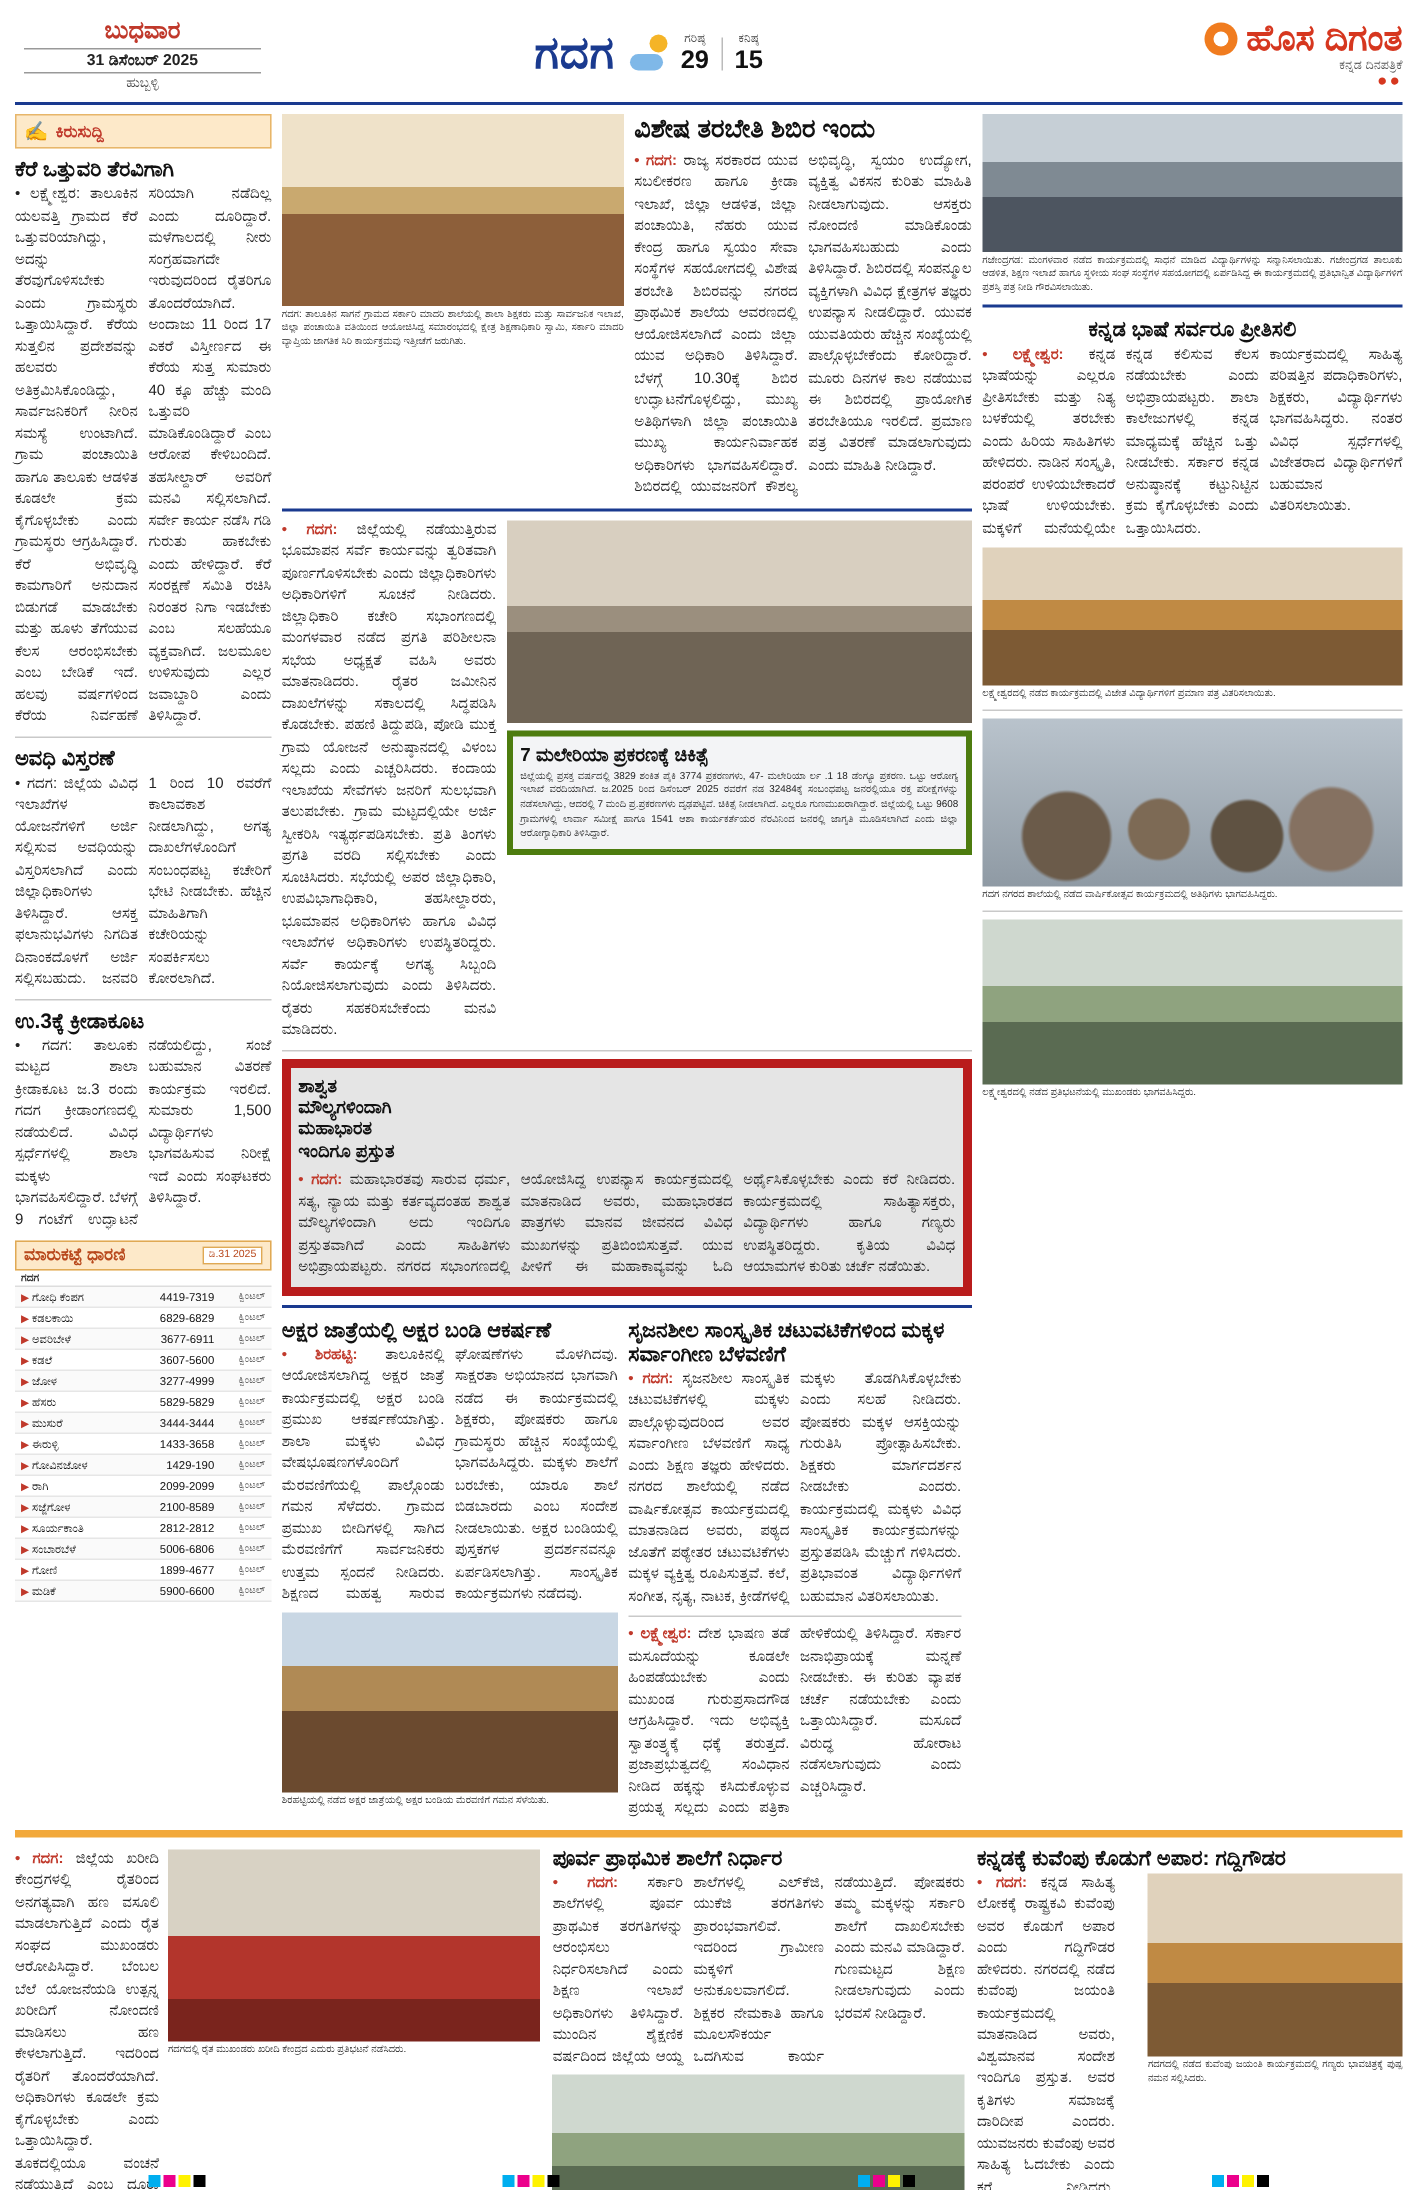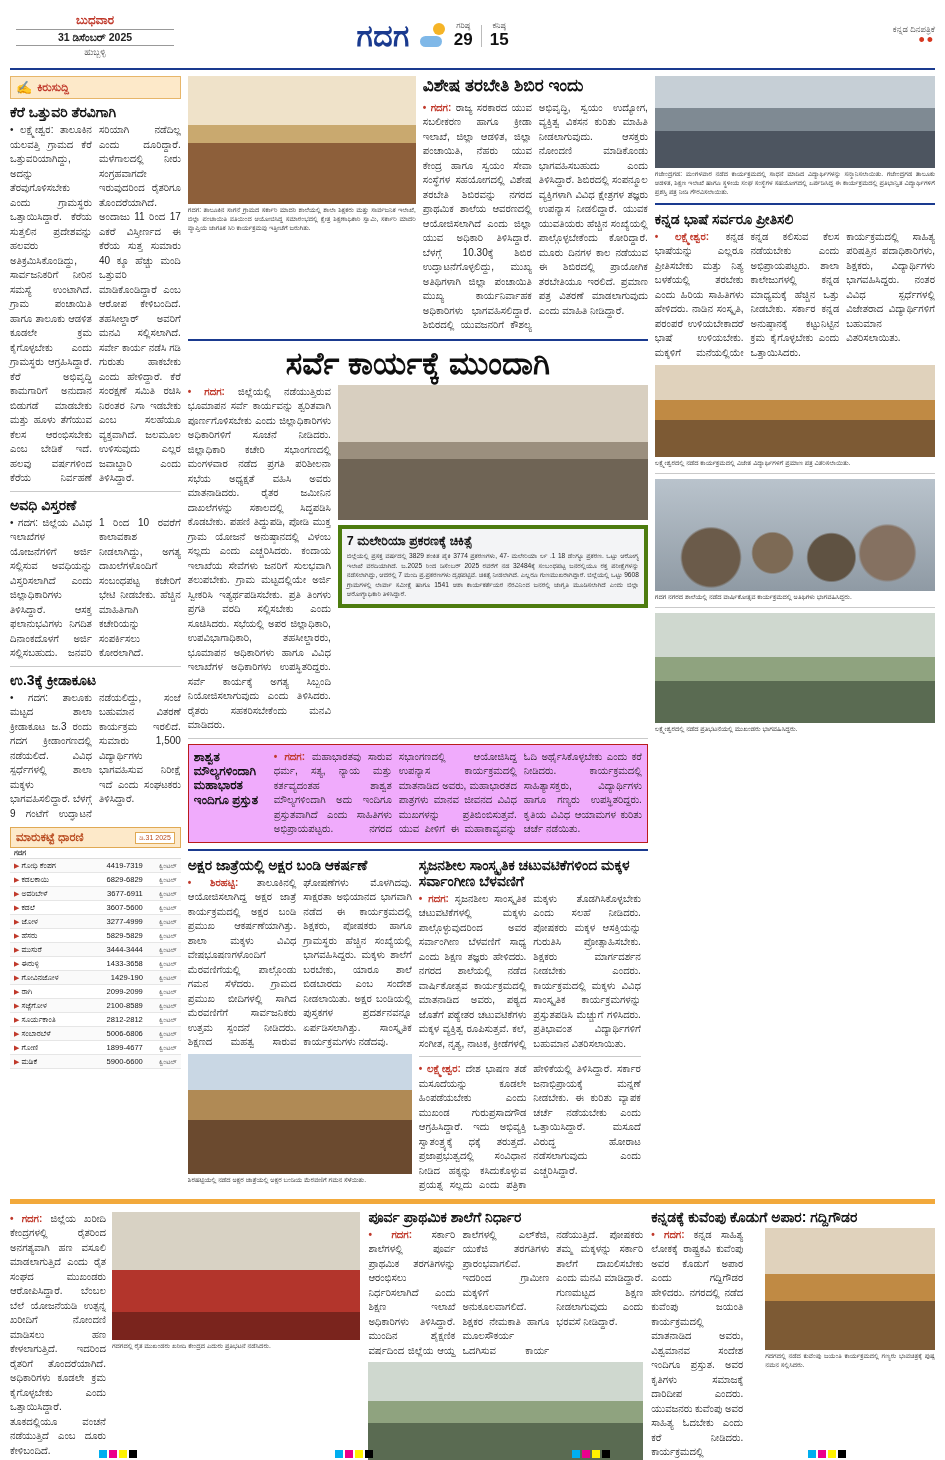--- a/index.html
+++ b/index.html
@@ -11,21 +11,21 @@
     color: #111;
     position: relative;
     overflow: hidden;
   }
   .page { width:945px; height:1460px; padding: 8px 10px; position:relative; }
 
   
   .masthead { display:flex; align-items:center; justify-content:space-between;
     border-bottom: 2px solid #1a3a8f; padding-bottom:4px; height:62px; }
   .mh-left { width: 170px; text-align:center; line-height:1.25; }
-  .mh-day { color:#c0392b; font-weight:bold; font-size:12px; }
+  .mh-day { color:#c0392b; font-weight:bold; font-size:16px; }
   .mh-date { font-size:10.5px; font-weight:bold; color:#222; border-top:1px solid #999; border-bottom:1px solid #999; padding:1px 0; margin:1px 6px; }
   .mh-city { font-size:9px; color:#444; }
   .mh-center { flex:1; display:flex; align-items:center; justify-content:center; gap:10px; }
   .mh-title { font-size:30px; font-weight:bold; color:#1a3a8f; letter-spacing:0.5px; }
   .wx { display:flex; align-items:center; gap:8px; }
   .wx-sun { width:26px; height:26px; position:relative; }
   .wx-sun .cloud { position:absolute; left:0; bottom:2px; width:22px; height:11px; background:#7fb8e8; border-radius:7px; }
   .wx-sun .ball { position:absolute; right:1px; top:0; width:12px; height:12px; background:#f5b427; border-radius:50%; }
   .wx-col { text-align:center; font-size:8px; color:#444; line-height:1.1; }
   .wx-col b { display:block; font-size:17px; color:#111; font-weight:bold; }
@@ -46,21 +46,21 @@
   .c3 { width:282px; }
   .hr-thin { border-top:1px solid #c9c9c9; margin:5px 0; }
   .hr-blue { border-top:2px solid #1a3a8f; margin:6px 0; }
 
   
   h1,h2,h3,h4 { margin:0 0 3px 0; font-weight:bold; color:#111; }
   .hd-xl { font-size:31px; text-align:center; line-height:1.1; color:#0f0f0f; }
   .hd-lg { font-size:17px; line-height:1.15; }
   .hd-md { font-size:14px; line-height:1.15; }
   .hd-sm { font-size:12.5px; line-height:1.15; }
-  .center { text-align:left; }
+  .center { text-align:center; }
 
   .body-txt { font-size:10px; line-height:1.45; text-align:justify; color:#222; }
   .body-txt.c2col { column-count:2; column-gap:7px; }
   .body-txt.c3col { column-count:3; column-gap:7px; }
   .lead { font-weight:bold; color:#c0392b; }
 
   
   .photo { width:100%; background:#cfd6de; position:relative; overflow:hidden; }
   .cap { font-size:6.6px; line-height:1.35; color:#222; text-align:justify; margin-top:2px; }
 
@@ -75,21 +75,21 @@
   .mk-head .d { font-size:7px; color:#b8481c; background:#fff; border:1px solid #e0a954; padding:1px 3px; line-height:1.1; text-align:center; }
   .mk-sub { display:flex; font-size:7px; font-weight:bold; color:#333; border-bottom:1px solid #ddd; padding:1px 4px; }
   .mk-row { display:flex; align-items:center; font-size:7.6px; border-bottom:1px solid #e6e6e6; padding:1.5px 4px; }
   .mk-row .n { flex:1; color:#111; }
   .mk-row .arrow { color:#c0392b; font-size:7px; margin-right:2px; }
   .mk-row .p { width:62px; text-align:right; color:#111; }
   .mk-row .u { width:34px; text-align:right; color:#444; font-size:6.6px; }
   .mk-row:nth-child(odd) { background:#fafafa; }
 
   
-  .box-pink { background:#f0abfc; border:1px solid #b91c1c; padding:5px; }
+  .box-pink { background:#e5e5e5; border:6px solid #b91c1c; padding:5px;flex-direction:column; }
   .box-grey { background:#f3f4f6; border:4px solid #4d7c0f; padding:5px; }
 
   .banner-bar { height:5px; background:#f2a93b; margin:6px 0 5px 0; }
 
   
   .cmyk { position:absolute; left:0; bottom:2px; width:945px; display:flex; justify-content:space-around; }
   .cmyk .grp { display:flex; gap:2px; }
   .cmyk i { display:block; width:8px; height:8px; }
 
   .img-people { background:
@@ -146,20 +146,24 @@
         </div>
         <div class="wx-sep"></div>
         <div class="wx-col">
           <span>ಕನಿಷ್ಠ</span>
           <b>15</b>
         </div>
       </div>
     </div>
 
     <div class="mh-right">
+      <div class="brand">
+        <span class="brand-mark"></span>
+        <span class="brand-name">ಹೊಸ ದಿಗಂತ</span>
+      </div>
       <div class="brand-sub">ಕನ್ನಡ ದಿನಪತ್ರಿಕೆ</div>
       <div class="brand-dots">••</div>
     </div>
   </div>
 
   <div class="cols">
 
     <div class="col c1">
 
       <div class="ks-head">
@@ -285,21 +289,20 @@
         <div style="width:225px;">
           <h2 class="hd-lg">ವಿಶೇಷ ತರಬೇತಿ ಶಿಬಿರ ಇಂದು</h2>
           <div style="height:2px;"></div>
           <div class="body-txt c2col"><span class="lead">• ಗದಗ:</span> <span>ರಾಜ್ಯ ಸರಕಾರದ ಯುವ ಸಬಲೀಕರಣ ಹಾಗೂ ಕ್ರೀಡಾ ಇಲಾಖೆ, ಜಿಲ್ಲಾ ಆಡಳಿತ, ಜಿಲ್ಲಾ ಪಂಚಾಯಿತಿ, ನೆಹರು ಯುವ ಕೇಂದ್ರ ಹಾಗೂ ಸ್ವಯಂ ಸೇವಾ ಸಂಸ್ಥೆಗಳ ಸಹಯೋಗದಲ್ಲಿ ವಿಶೇಷ ತರಬೇತಿ ಶಿಬಿರವನ್ನು ನಗರದ ಪ್ರಾಥಮಿಕ ಶಾಲೆಯ ಆವರಣದಲ್ಲಿ ಆಯೋಜಿಸಲಾಗಿದೆ ಎಂದು ಜಿಲ್ಲಾ ಯುವ ಅಧಿಕಾರಿ ತಿಳಿಸಿದ್ದಾರೆ. ಬೆಳಗ್ಗೆ 10.30ಕ್ಕೆ ಶಿಬಿರ ಉದ್ಘಾಟನೆಗೊಳ್ಳಲಿದ್ದು, ಮುಖ್ಯ ಅತಿಥಿಗಳಾಗಿ ಜಿಲ್ಲಾ ಪಂಚಾಯಿತಿ ಮುಖ್ಯ ಕಾರ್ಯನಿರ್ವಾಹಕ ಅಧಿಕಾರಿಗಳು ಭಾಗವಹಿಸಲಿದ್ದಾರೆ. ಶಿಬಿರದಲ್ಲಿ ಯುವಜನರಿಗೆ ಕೌಶಲ್ಯ ಅಭಿವೃದ್ಧಿ, ಸ್ವಯಂ ಉದ್ಯೋಗ, ವ್ಯಕ್ತಿತ್ವ ವಿಕಸನ ಕುರಿತು ಮಾಹಿತಿ ನೀಡಲಾಗುವುದು. ಆಸಕ್ತರು ನೋಂದಣಿ ಮಾಡಿಕೊಂಡು ಭಾಗವಹಿಸಬಹುದು ಎಂದು ತಿಳಿಸಿದ್ದಾರೆ. ಶಿಬಿರದಲ್ಲಿ ಸಂಪನ್ಮೂಲ ವ್ಯಕ್ತಿಗಳಾಗಿ ವಿವಿಧ ಕ್ಷೇತ್ರಗಳ ತಜ್ಞರು ಉಪನ್ಯಾಸ ನೀಡಲಿದ್ದಾರೆ. ಯುವಕ ಯುವತಿಯರು ಹೆಚ್ಚಿನ ಸಂಖ್ಯೆಯಲ್ಲಿ ಪಾಲ್ಗೊಳ್ಳಬೇಕೆಂದು ಕೋರಿದ್ದಾರೆ. ಮೂರು ದಿನಗಳ ಕಾಲ ನಡೆಯುವ ಈ ಶಿಬಿರದಲ್ಲಿ ಪ್ರಾಯೋಗಿಕ ತರಬೇತಿಯೂ ಇರಲಿದೆ. ಪ್ರಮಾಣ ಪತ್ರ ವಿತರಣೆ ಮಾಡಲಾಗುವುದು ಎಂದು ಮಾಹಿತಿ ನೀಡಿದ್ದಾರೆ.</span></div>
         </div>
       </div>
 
       <div class="hr-blue"></div>
 
       <div>
-        <h1 class="hd-xl">ಸರ್ವೆ ಕಾರ್ಯಕ್ಕೆ ಮುಂದಾಗಿ</h1>
         <div style="display:flex; gap:7px; margin-top:4px;">
           <div style="width:143px;" class="body-txt">
             <span class="lead">• ಗದಗ:</span> <span>ಜಿಲ್ಲೆಯಲ್ಲಿ ನಡೆಯುತ್ತಿರುವ ಭೂಮಾಪನ ಸರ್ವೆ ಕಾರ್ಯವನ್ನು ತ್ವರಿತವಾಗಿ ಪೂರ್ಣಗೊಳಿಸಬೇಕು ಎಂದು ಜಿಲ್ಲಾಧಿಕಾರಿಗಳು ಅಧಿಕಾರಿಗಳಿಗೆ ಸೂಚನೆ ನೀಡಿದರು. ಜಿಲ್ಲಾಧಿಕಾರಿ ಕಚೇರಿ ಸಭಾಂಗಣದಲ್ಲಿ ಮಂಗಳವಾರ ನಡೆದ ಪ್ರಗತಿ ಪರಿಶೀಲನಾ ಸಭೆಯ ಅಧ್ಯಕ್ಷತೆ ವಹಿಸಿ ಅವರು ಮಾತನಾಡಿದರು. ರೈತರ ಜಮೀನಿನ ದಾಖಲೆಗಳನ್ನು ಸಕಾಲದಲ್ಲಿ ಸಿದ್ಧಪಡಿಸಿ ಕೊಡಬೇಕು. ಪಹಣಿ ತಿದ್ದುಪಡಿ, ಪೋಡಿ ಮುಕ್ತ ಗ್ರಾಮ ಯೋಜನೆ ಅನುಷ್ಠಾನದಲ್ಲಿ ವಿಳಂಬ ಸಲ್ಲದು ಎಂದು ಎಚ್ಚರಿಸಿದರು. ಕಂದಾಯ ಇಲಾಖೆಯ ಸೇವೆಗಳು ಜನರಿಗೆ ಸುಲಭವಾಗಿ ತಲುಪಬೇಕು. ಗ್ರಾಮ ಮಟ್ಟದಲ್ಲಿಯೇ ಅರ್ಜಿ ಸ್ವೀಕರಿಸಿ ಇತ್ಯರ್ಥಪಡಿಸಬೇಕು. ಪ್ರತಿ ತಿಂಗಳು ಪ್ರಗತಿ ವರದಿ ಸಲ್ಲಿಸಬೇಕು ಎಂದು ಸೂಚಿಸಿದರು. ಸಭೆಯಲ್ಲಿ ಅಪರ ಜಿಲ್ಲಾಧಿಕಾರಿ, ಉಪವಿಭಾಗಾಧಿಕಾರಿ, ತಹಸೀಲ್ದಾರರು, ಭೂಮಾಪನ ಅಧಿಕಾರಿಗಳು ಹಾಗೂ ವಿವಿಧ ಇಲಾಖೆಗಳ ಅಧಿಕಾರಿಗಳು ಉಪಸ್ಥಿತರಿದ್ದರು. ಸರ್ವೆ ಕಾರ್ಯಕ್ಕೆ ಅಗತ್ಯ ಸಿಬ್ಬಂದಿ ನಿಯೋಜಿಸಲಾಗುವುದು ಎಂದು ತಿಳಿಸಿದರು. ರೈತರು ಸಹಕರಿಸಬೇಕೆಂದು ಮನವಿ ಮಾಡಿದರು.</span>
           </div>
           <div style="flex:1;">
             <div class="photo img-hall" style="height:135px;"></div>
             <div class="box-grey" style="margin-top:5px;">
               <h3 class="hd-sm">7 ಮಲೇರಿಯಾ ಪ್ರಕರಣಕ್ಕೆ ಚಿಕಿತ್ಸೆ</h3>
               <div class="body-txt" style="font-size:6.6px;">ಜಿಲ್ಲೆಯಲ್ಲಿ ಪ್ರಸಕ್ತ ವರ್ಷದಲ್ಲಿ 3829 ಶಂಕಿತ ಪೈಕಿ 3774 ಪ್ರಕರಣಗಳು, 47- ಮಲೇರಿಯಾ ರ್ಲ .1 18 ಡೆಂಗ್ಯೂ ಪ್ರಕರಣ. ಒಟ್ಟು ಆರೋಗ್ಯ ಇಲಾಖೆ ವರದಿಯಾಗಿದೆ. ಜ.2025 ರಿಂದ ಡಿಸೆಂಬರ್ 2025 ರವರೆಗೆ ನಡ 32484ಕ್ಕೆ ಸಂಬಂಧಪಟ್ಟ ಜನರಲ್ಲಿಯೂ ರಕ್ತ ಪರೀಕ್ಷೆಗಳನ್ನು ನಡೆಸಲಾಗಿದ್ದು, ಆದರಲ್ಲಿ 7 ಮಂದಿ ಪ್ರ.ಪ್ರಕರಣಗಳು ದೃಢಪಟ್ಟಿವೆ. ಚಿಕಿತ್ಸೆ ನೀಡಲಾಗಿದೆ. ಎಲ್ಲರೂ ಗುಣಮುಖರಾಗಿದ್ದಾರೆ. ಜಿಲ್ಲೆಯಲ್ಲಿ ಒಟ್ಟು 9608 ಗ್ರಾಮಗಳಲ್ಲಿ ಲಾರ್ವಾ ಸಮೀಕ್ಷೆ ಹಾಗೂ 1541 ಆಶಾ ಕಾರ್ಯಕರ್ತೆಯರ ನೆರವಿನಿಂದ ಜನರಲ್ಲಿ ಜಾಗೃತಿ ಮೂಡಿಸಲಾಗಿದೆ ಎಂದು ಜಿಲ್ಲಾ ಆರೋಗ್ಯಾಧಿಕಾರಿ ತಿಳಿಸಿದ್ದಾರೆ.</div>
             </div>

